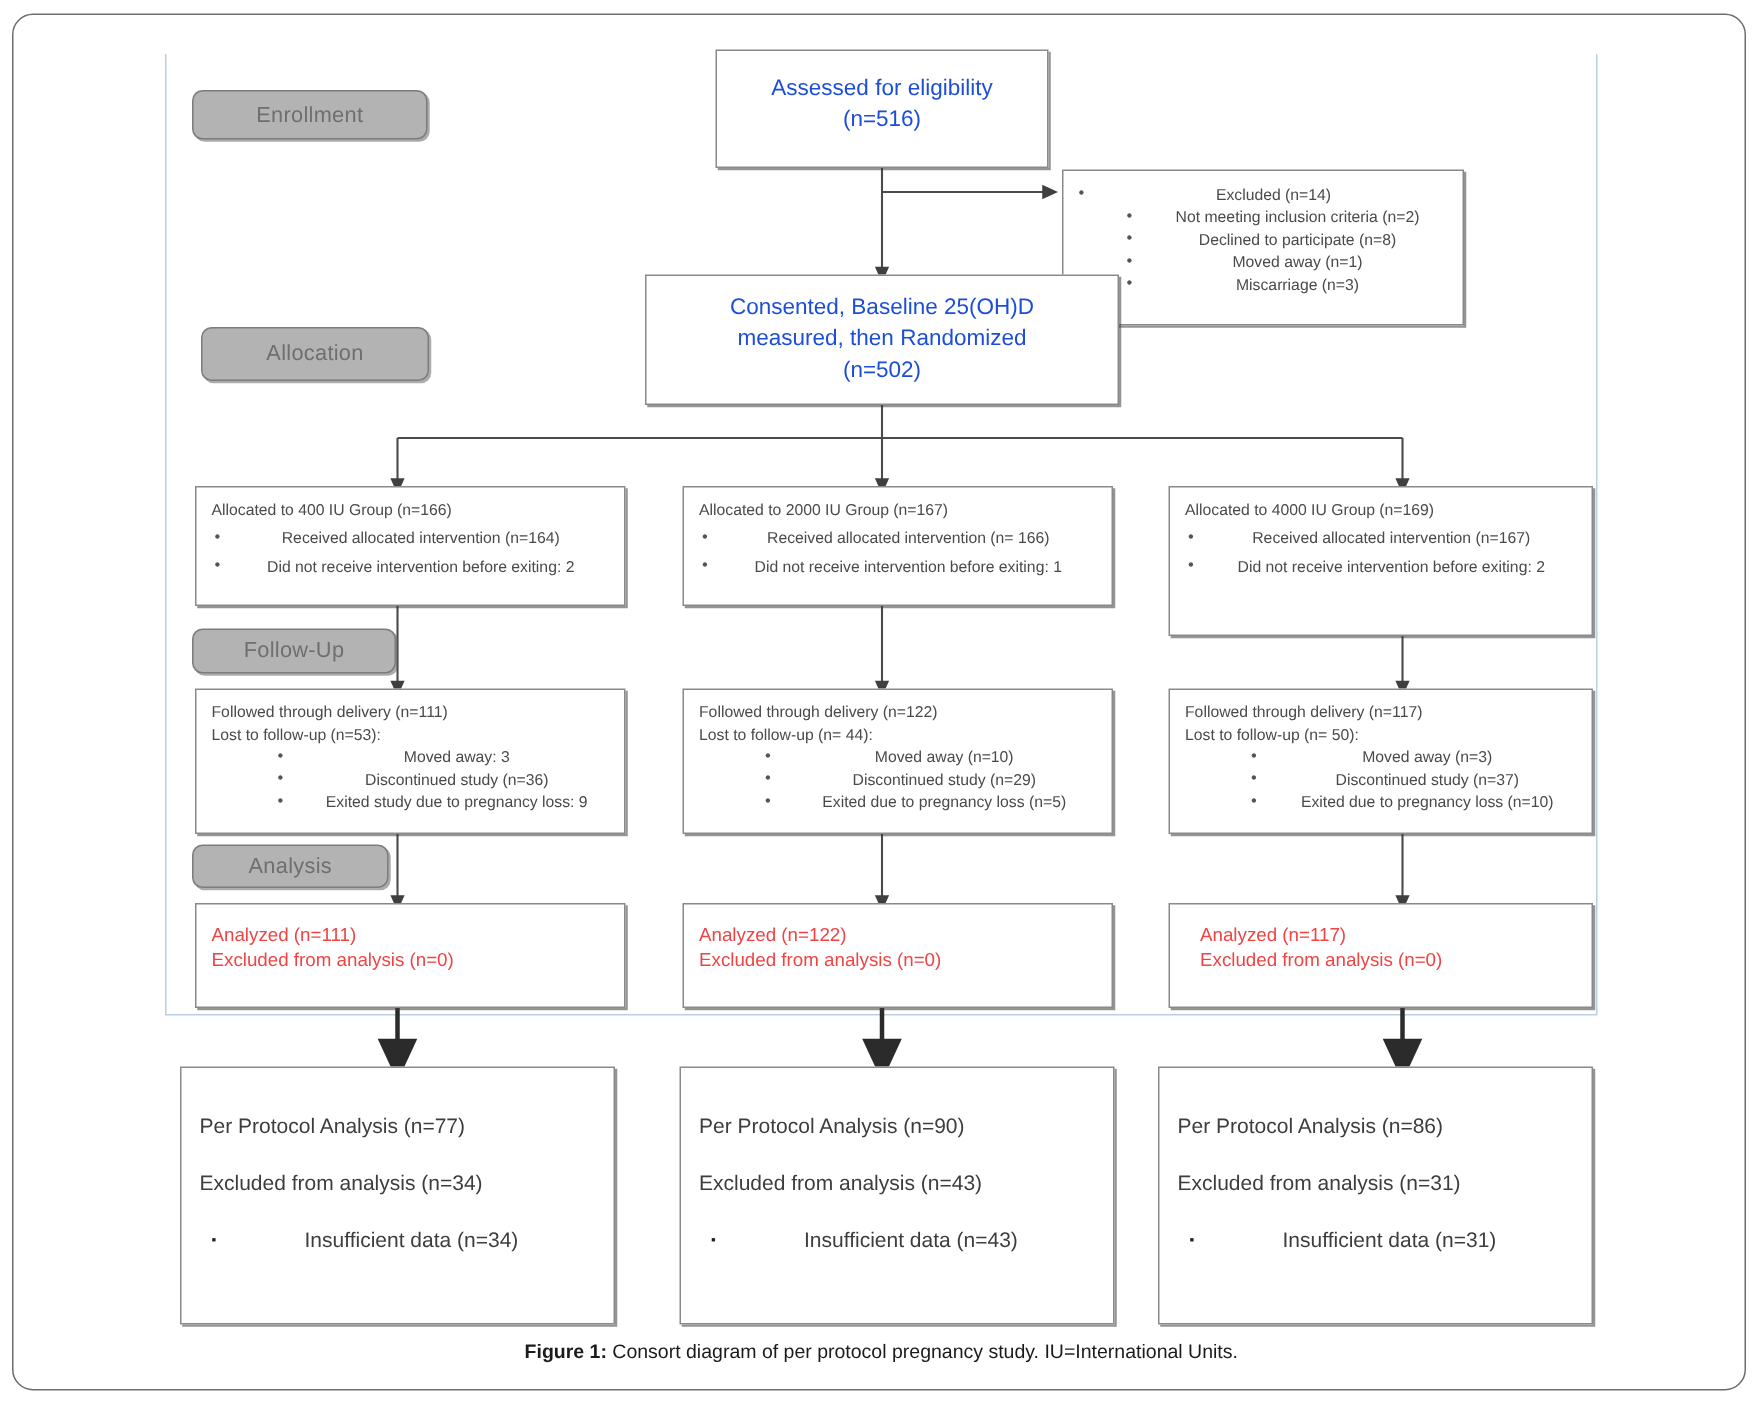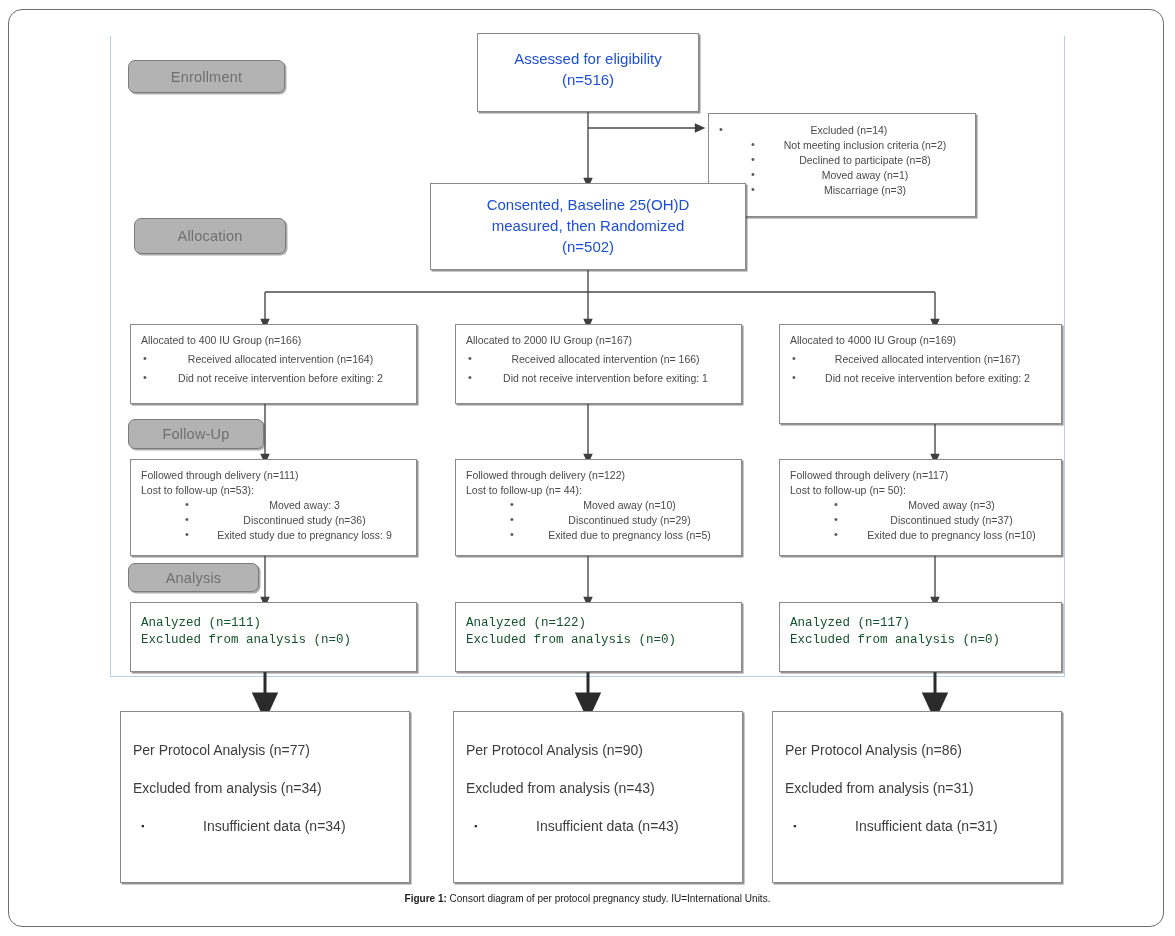--- a/index.html
+++ b/index.html
@@ -23,21 +23,21 @@
   
   .box{position:absolute;box-sizing:border-box;background:#ffffff;
        border:1px solid #8a8a8a;
        box-shadow:1.5px 1.5px 0 rgba(60,60,60,.55);}
 
   .box-inner{padding:8px 10px 6px 10px;}
 
   
   .t-big{font-size:15px;line-height:21px;text-align:center;color:#1d4ed8;}
   .t-small{font-size:10.5px;line-height:15px;color:#4a4a4a;}
-  .t-med{font-size:12.5px;line-height:17px;color:#14532d;font-family:Liberation Mono, monospace;}
+  .t-med{font-size:12.5px;line-height:17px;color:#ef4444;}
   .t-pp{font-size:14px;line-height:20px;color:#3d3d3d;}
 
   ul.bl{list-style:none;margin:0;padding:0;}
   ul.bl>li{position:relative;padding-left:14px;text-align:center;}
   ul.bl>li:before{content:"\2022";position:absolute;left:2px;top:-1px;font-size:11px;color:#555;}
   ul.bl.indent>li{padding-left:62px;}
   ul.bl.indent>li:before{left:44px;}
 
   .excl-sub{margin:0;padding:0;list-style:none;margin-left:18px;}
   .excl-sub>li{position:relative;padding-left:14px;}
@@ -50,21 +50,21 @@
          display:flex;align-items:center;justify-content:center;
          font-size:14.5px;color:#6f6f6f;letter-spacing:.2px;}
 
   
   .pp .line{margin:0 0 18px 0;}
   .pp .line:last-child{margin-bottom:0;}
   .pp .bul{position:relative;padding-left:70px;}
   .pp .bul:before{content:"\25AA";position:absolute;left:8px;top:0;font-size:9px;color:#222;}
 
   .caption{position:absolute;left:0;top:893px;width:1175px;text-align:center;
-           font-size:10px;color:#1b1b1b;font-family:"Liberation Sans","DejaVu Sans",sans-serif;}
+           font-size:13px;color:#1b1b1b;font-family:"Liberation Sans","DejaVu Sans",sans-serif;}
   .caption b{font-weight:bold;}
 </style>
 </head>
 <body>
 
 <div id="stage">
 
   <div class="page-frame"></div>
 
   <div class="blue-rule v" style="left:110px;top:36px;height:640px;"></div>
@@ -225,21 +225,21 @@
     </div>
   </div>
 
   <div class="box" style="left:455px;top:602px;width:287px;height:70px;">
     <div class="box-inner t-med" style="padding-top:12px;">
       <div>Analyzed (n=122)</div>
       <div>Excluded from analysis (n=0)</div>
     </div>
   </div>
 
-  <div class="box" style="left:779px;top:602px;width:283px;height:70px;">
+  <div class="box" style="left:779px;top:602px;width:283px;height:70px;padding-left:10px;">
     <div class="box-inner t-med" style="padding-top:12px;">
       <div>Analyzed (n=117)</div>
       <div>Excluded from analysis (n=0)</div>
     </div>
   </div>
 
   <div class="box pp" style="left:120px;top:711px;width:290px;height:172px;">
     <div class="box-inner t-pp" style="padding:28px 12px 0 12px;">
       <div class="line">Per Protocol Analysis (n=77)</div>
       <div class="line">Excluded from analysis (n=34)</div>

